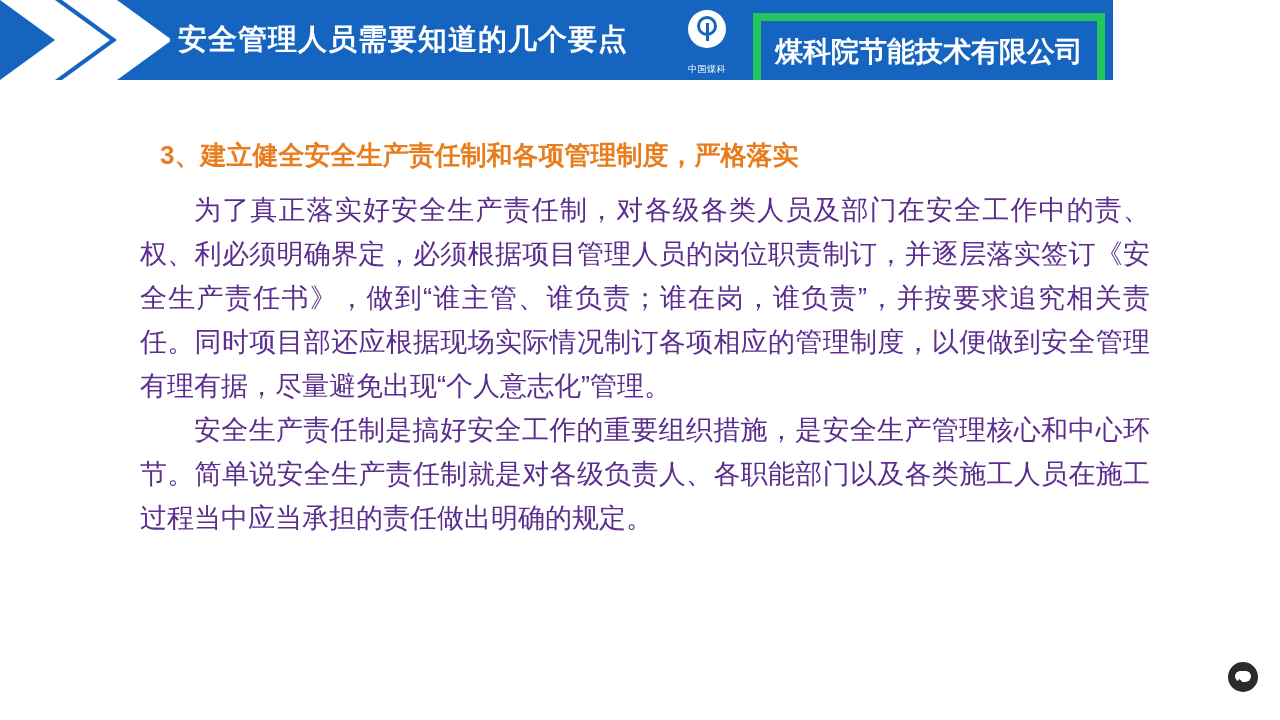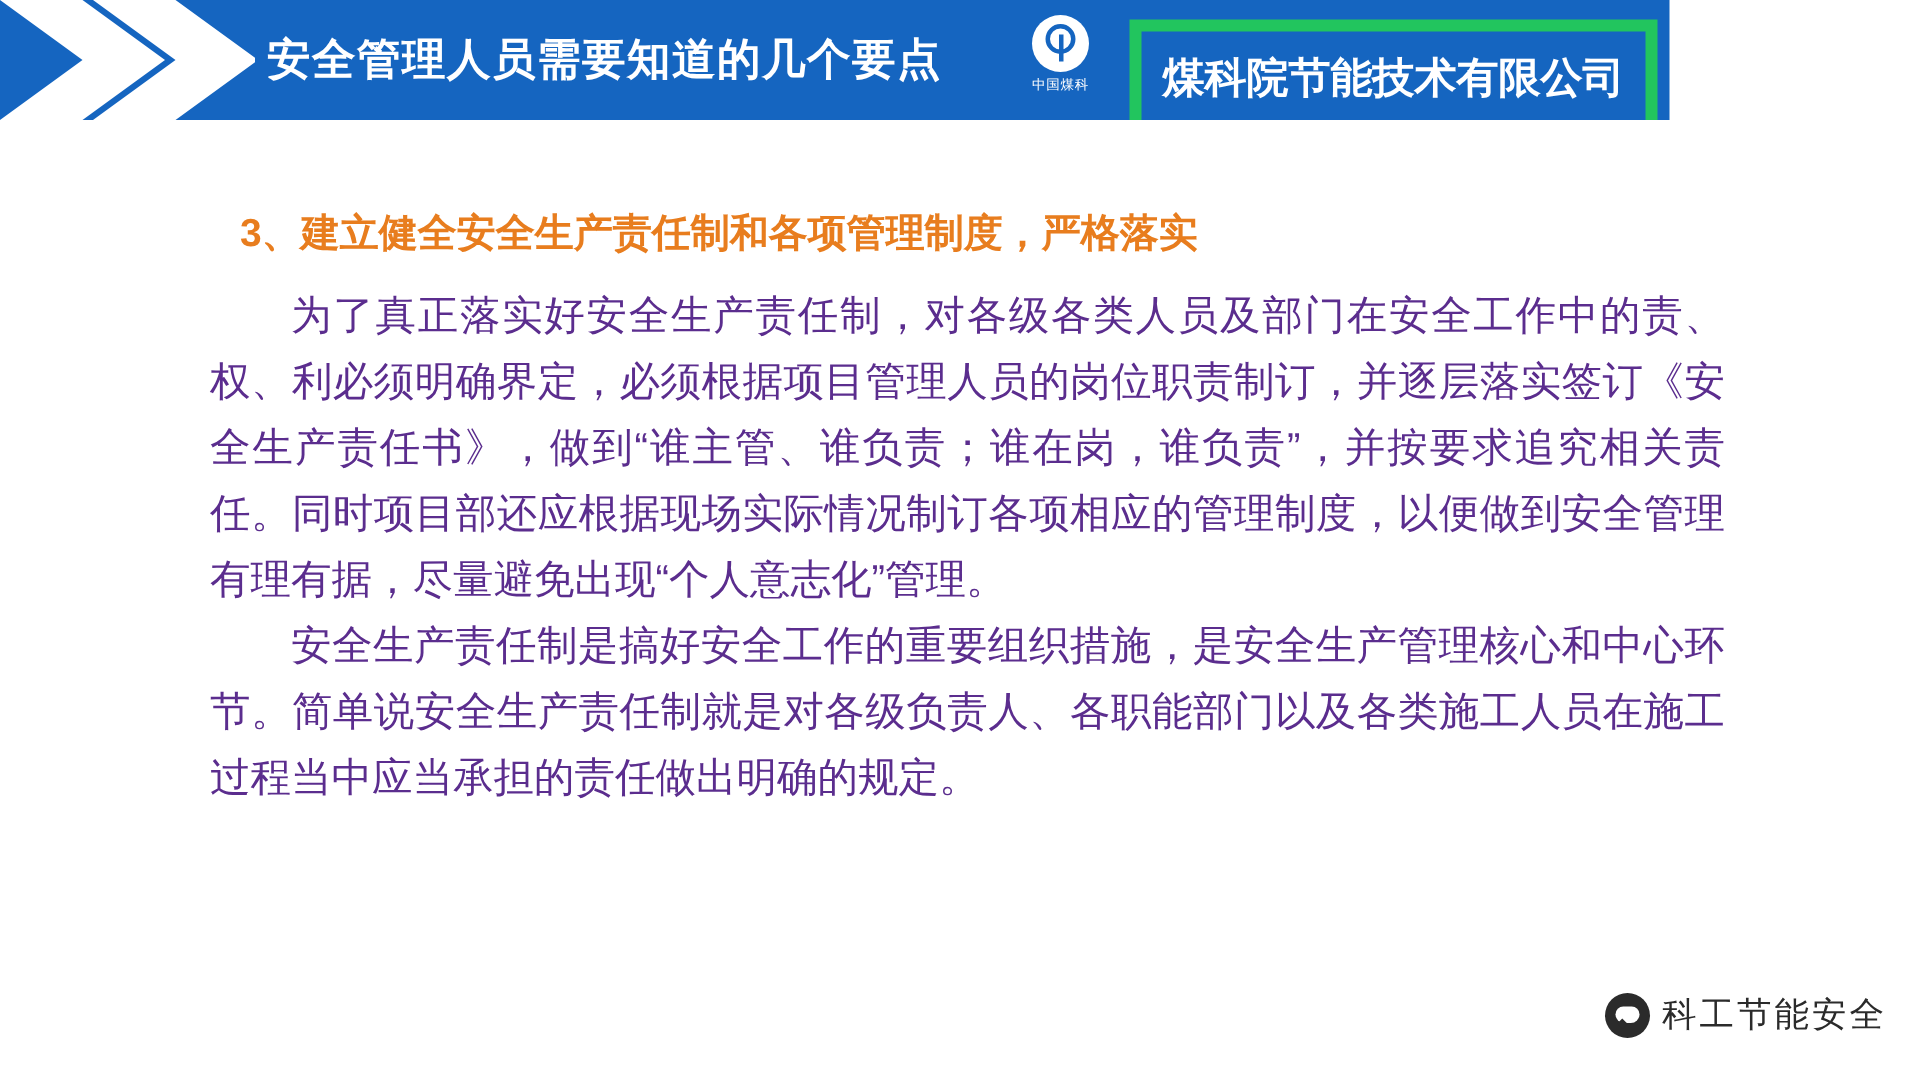--- a/index.html
+++ b/index.html
@@ -76,21 +76,21 @@
     left: 50%;
     top: 13px;
     margin-left: -1.5px;
     width: 3px;
     height: 18px;
     background: #1565c0;
   }
   .logo-text {
     font-size: 9px;
     color: #ffffff;
-    margin-top: 2px;
+    margin-top: 15px;
     letter-spacing: 0.5px;
     white-space: nowrap;
   }
   .company-box {
     position: absolute;
     right: 8px;
     top: 13px;
     border: 8px solid #22c55e;
     padding: 16px 14px;
     font-size: 28px;
@@ -204,15 +204,14 @@
 
   <div class="section-heading">3、建立健全安全生产责任制和各项管理制度，严格落实</div>
 
   <div class="paragraphs">
     <p>为了真正落实好安全生产责任制，对各级各类人员及部门在安全工作中的责、权、利必须明确界定，必须根据项目管理人员的岗位职责制订，并逐层落实签订《安全生产责任书》，做到“谁主管、谁负责；谁在岗，谁负责”，并按要求追究相关责任。同时项目部还应根据现场实际情况制订各项相应的管理制度，以便做到安全管理有理有据，尽量避免出现“个人意志化”管理。</p>
     <p>安全生产责任制是搞好安全工作的重要组织措施，是安全生产管理核心和中心环节。简单说安全生产责任制就是对各级负责人、各职能部门以及各类施工人员在施工过程当中应当承担的责任做出明确的规定。</p>
   </div>
 
   <div class="watermark">
     <div class="wm-badge"></div>
-    <div class="wm-text">科工节能安全</div>
   </div>
 </div>
 
 </body></html>

